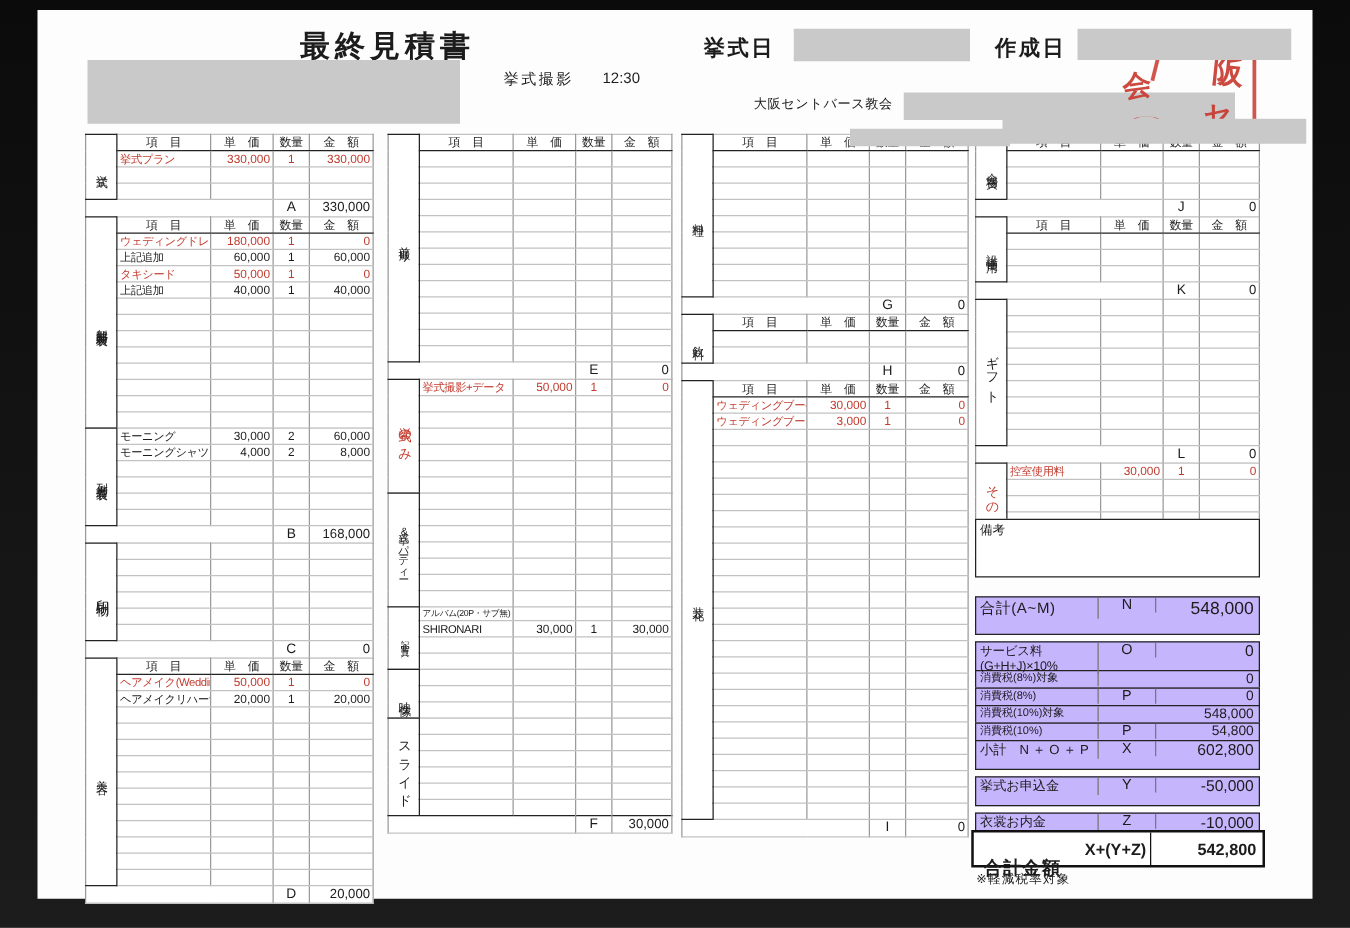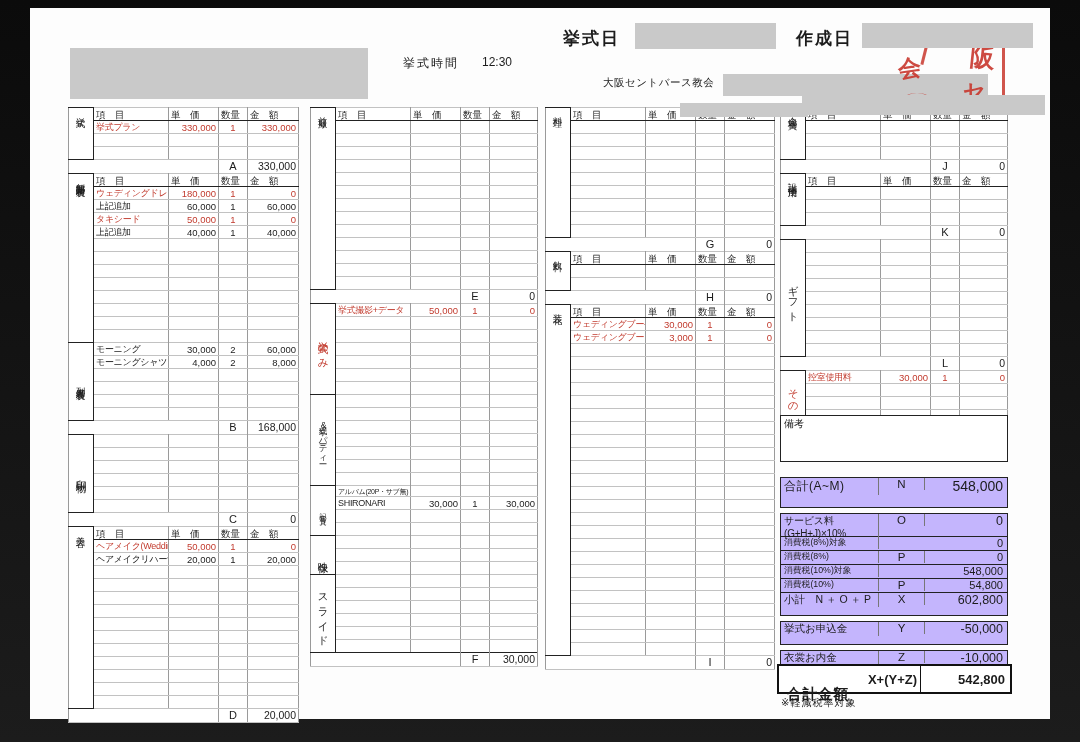--- a/index.html
+++ b/index.html
@@ -18,21 +18,21 @@
   .stamp .sline{position:absolute;background:#c8372d;opacity:.85;}
   .stamp .scurve{position:absolute;border:2.5px solid #c8372d;border-radius:50%;border-top:none;opacity:.8;}
   .z2{z-index:2}.z4{z-index:4}
   
   .colhost{position:absolute;top:100px;}
   table.sec{border-collapse:collapse;width:100%;table-layout:fixed;margin-top:-1px;background:#fff;border:1.5px solid #1e1e1e;}
   .sec td{border:1px solid #9a9a9a;border-top-color:#c2c2c2;border-bottom-color:#c2c2c2;height:12px;
     padding:0 2px;font-size:9.5px;line-height:11px;white-space:nowrap;overflow:hidden;}
   .sec .cat{writing-mode:vertical-rl;text-orientation:upright;vertical-align:middle;text-align:center;
     padding:1px 0;font-size:10.5px;letter-spacing:2px;border-right:1px solid #222;border-top-color:#222;border-bottom-color:#222;}
-  .sec .hd td{border-bottom:1px solid #222;text-align:left;font-size:9.5px;}
+  .sec .hd td{border-bottom:1px solid #222;text-align:center;font-size:9.5px;}
   .sec .i{text-align:left;font-size:9px;letter-spacing:-.3px;}
   .sec .p,.sec .a{text-align:right;}
   .sec .q{text-align:center;}
   .sec .red td{color:#c23b2e;}
   .sec .sm td{font-size:7px;line-height:9px;height:10px;}
   .sec .tot td{border-top:1.2px solid #222;height:13px;}
   .sec .letter{text-align:center;font-size:11px;}
   .sec .tv{text-align:right;font-size:10.5px;}
   .w-cat{width:25px}.w-item{width:75px}.w-price{width:50px}.w-qty{width:29px}
   
@@ -56,31 +56,32 @@
   .grand .g-value{width:84px;align-self:stretch;border-left:1.5px solid #111;display:flex;align-items:center;
     justify-content:flex-end;padding-right:5px;font-size:13px;font-weight:bold;}
   .footnote{position:absolute;left:751px;top:688px;font-size:10px;letter-spacing:1px;}
 </style>
 </head>
 <body>
 
 <div class="stage">
   <div class="doc">
 
+    <div class="title">最終見積書</div>
 
     <div class="redact" style="left:40px;top:40px;width:298px;height:51px;"></div>
     <div class="redact" style="left:605px;top:15px;width:141px;height:26px;"></div>
     <div class="redact z4" style="left:832px;top:15px;width:171px;height:25px;"></div>
     <div class="redact z2" style="left:693px;top:66px;width:265px;height:22px;"></div>
     <div class="redact z4" style="left:772px;top:87px;width:243px;height:20px;"></div>
     <div class="redact z4" style="left:650px;top:95px;width:128px;height:14px;"></div>
 
     <div class="hlabel" style="left:533px;top:19px;">挙式日</div>
     <div class="hlabel" style="left:766px;top:19px;">作成日</div>
-    <div class="timelabel">挙式時間</div>
+    <div class="timelabel">挙式撮影</div>
     <div class="timevalue">12:30</div>
     <div class="addr" style="top:68px;">大阪セントバース教会</div>
 
     <div class="stamp">
       <span style="left:8px;top:20px;font-size:23px;transform:rotate(-8deg);">会</span>
       <span style="left:80px;top:8px;font-size:25px;transform:rotate(6deg);">阪</span>
       <span style="left:73px;top:44px;font-size:22px;">セ</span>
       <div class="sline" style="left:112px;top:10px;width:3px;height:68px;"></div>
       <div class="sline" style="left:34px;top:2px;width:3px;height:30px;transform:rotate(14deg);"></div>
       <div class="scurve" style="left:12px;top:60px;width:26px;height:13px;"></div>

